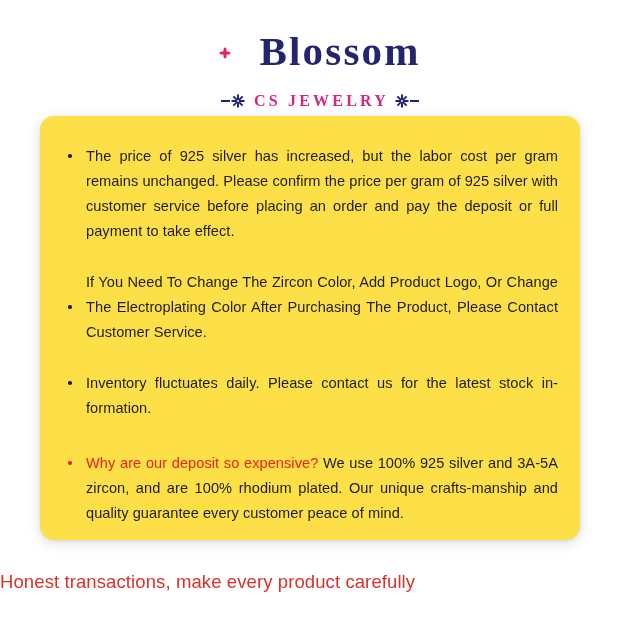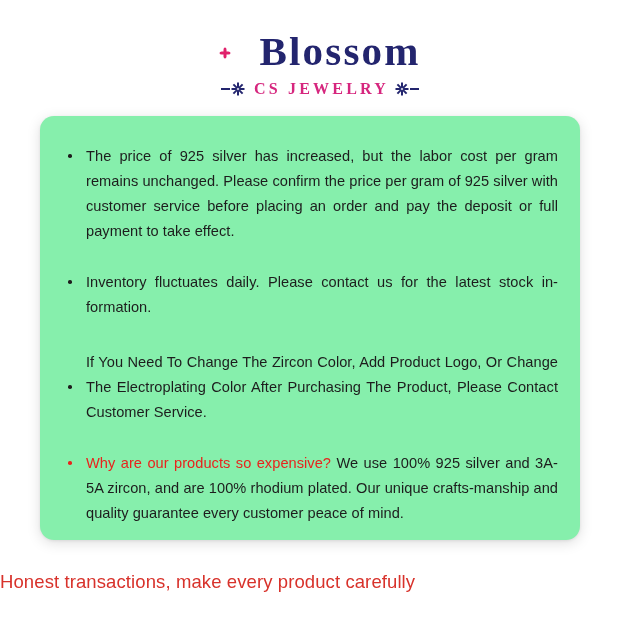--- a/index.html
+++ b/index.html
@@ -65,21 +65,21 @@
     color: #23256e;
     letter-spacing: 2.2px;
     line-height: 42px;
     white-space: nowrap;
   }
 
   .brand-sub-row {
     display: flex;
     align-items: center;
     justify-content: center;
-    margin-top: 7px;
+    margin-top: 19px;
     height: 20px;
     gap: 5px;
   }
   .brand-sub {
     font-family: "Liberation Serif", serif;
     font-size: 16px;
     font-weight: 700;
     letter-spacing: 3.2px;
     color: #d6267e;
     white-space: nowrap;
@@ -129,21 +129,21 @@
     box-sizing: border-box;
   }
 
   
   .notice-card {
     position: absolute;
     left: 40px;
     top: 116px;
     width: 540px;
     height: 424px;
-    background: #86efac;
+    background: #fde047;
     border-radius: 14px;
     box-shadow: 0 3px 14px rgba(0,0,0,0.13), 0 1px 3px rgba(0,0,0,0.07);
     box-sizing: border-box;
     padding: 28px 22px 20px 22px;
   }
 
   .notice-list {
     margin: 0;
     padding: 0;
     list-style: none;
@@ -233,31 +233,31 @@
 </div>
 
 <div class="notice-card">
   <ul class="notice-list">
 
     <li class="notice-item pad-first">
       <span class="bullet"></span>
       <span>The price of 925 silver has increased, but the labor cost per gram remains unchanged. Please confirm the price per gram of 925 silver with customer service before placing an order and pay the deposit or full payment to take effect.</span>
     </li>
 
+    <li class="notice-item bullet-middle pad-second">
+      <span class="bullet"></span>
+      <span>If You Need To Change The Zircon Color, Add Product Logo, Or Change The Electroplating Color After Purchasing The Product, Please Contact Customer Service.</span>
+    </li>
+
     <li class="notice-item pad-third">
       <span class="bullet"></span>
       <span>Inventory fluctuates daily. Please contact us for the latest stock in-formation.</span>
     </li>
 
-    <li class="notice-item bullet-middle pad-second">
-      <span class="bullet"></span>
-      <span>If You Need To Change The Zircon Color, Add Product Logo, Or Change The Electroplating Color After Purchasing The Product, Please Contact Customer Service.</span>
-    </li>
-
     <li class="notice-item accent">
       <span class="bullet"></span>
-      <span class="accent-lead">Why are our products so expensive?</span><span> We use 100% 925 silver and 3A-5A zircon, and are 100% rhodium plated. Our unique crafts-manship and quality guarantee every customer peace of mind.</span>
+      <span class="accent-lead">Why are our deposit so expensive?</span><span> We use 100% 925 silver and 3A-5A zircon, and are 100% rhodium plated. Our unique crafts-manship and quality guarantee every customer peace of mind.</span>
     </li>
 
   </ul>
 </div>
 
 <div class="footer-slogan">Honest transactions, make every product carefully</div>
 
 </body></html>

